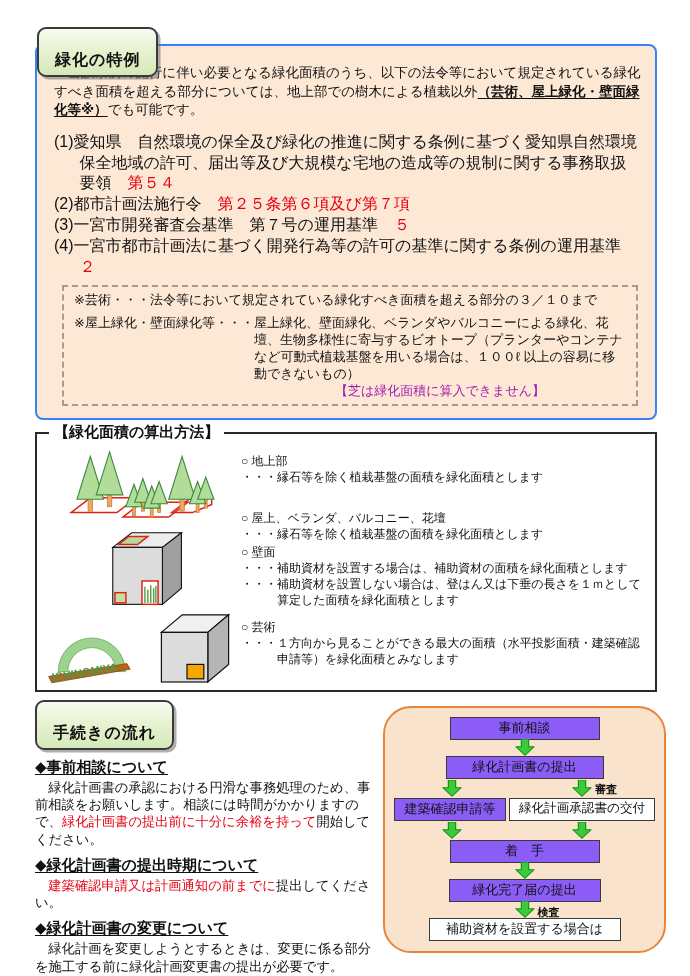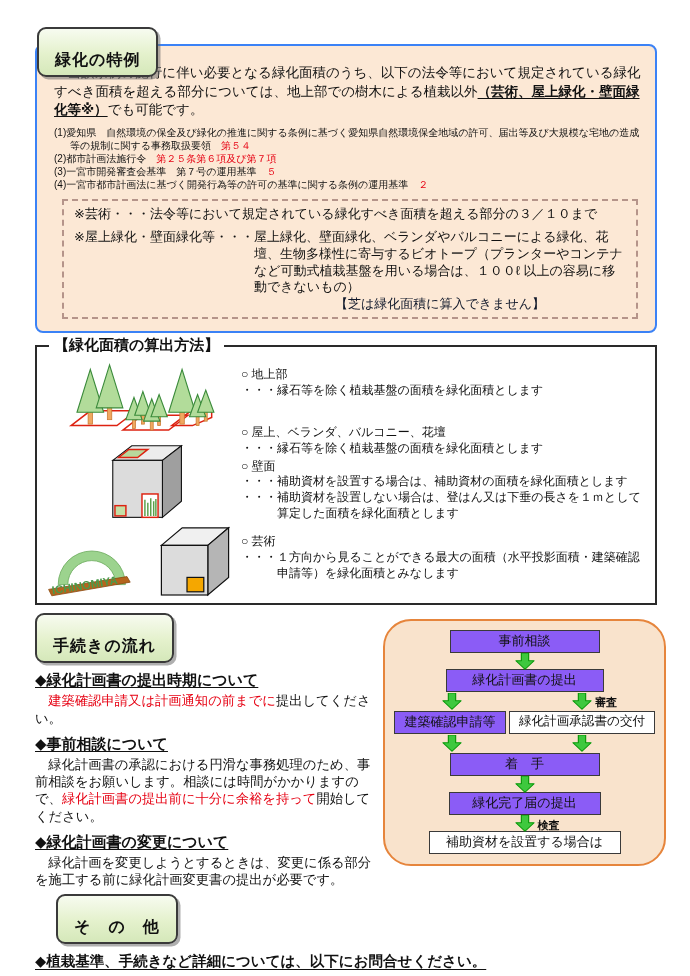--- a/index.html
+++ b/index.html
@@ -9,27 +9,27 @@
          background:linear-gradient(180deg,#f7fbf0 0%,#e4f1cc 55%,#d5e8ba 100%);
          padding:21px 16px 4px;font-weight:bold;font-size:16px;letter-spacing:1px;
          box-shadow:2.5px 2.5px 0 rgba(110,110,110,.55);position:relative;z-index:3;}
   .red{color:#e60012;}
   
   .sec1{position:relative;margin:44px 33px 0 35px;}
   .sec1 .badge{position:absolute;top:-17px;left:2px;}
   .panel{border:2px solid #3b82f6;border-radius:8px;background:#fce8d5;padding:18px 13px 8px 17px;}
   .intro{margin:0;font-size:13.5px;line-height:1.38;}
   .bu{font-weight:bold;text-decoration:underline;text-underline-offset:2px;}
-  .laws{margin-top:6px;font-size:10px;line-height:1.3;}
+  .laws{margin-top:12px;font-size:16px;line-height:1.3;}
   .law{padding-left:1.6em;text-indent:-1.6em;}
   .dashed{margin:8px 4px 4px 8px;border:2px dashed #b5948a;padding:5px 10px 4px;font-size:13px;line-height:1.3;}
   .note2{display:flex;margin-top:6px;}
   .nlabel{white-space:nowrap;flex:0 0 auto;}
   .nbody{flex:1 1 auto;}
-  .redcenter{display:block;text-align:center;color:#0f172a;}
+  .redcenter{display:block;text-align:center;color:#a21caf;}
   
   .sec2{position:relative;border:2px solid #2a2a2a;margin:12px 33px 0 35px;padding:12px 6px 4px 8px;}
   .sec2title{position:absolute;top:-11px;left:12px;background:#fff;padding:0 5px;font-size:15px;font-weight:bold;}
   .sec2cols{display:flex;}
   .illus{flex:0 0 196px;display:flex;flex-direction:column;align-items:flex-start;}
   .illus svg{display:block;}
   .cube1wrap{margin:4px 0 0 40px;}
   .logorow{display:flex;align-items:flex-end;gap:4px;margin-top:2px;}
   .calcitems{flex:1;font-size:12px;line-height:1.32;padding-right:2px;}
   .dots{padding-left:3em;text-indent:-3em;}
@@ -163,26 +163,26 @@
       </div>
     </div>
   </section>
 
   <section class="sec3">
     <div class="leftcol">
       <div class="badge">
         <span>手続きの流れ</span>
       </div>
       <div class="psec">
+        <div class="phead">◆事前相談について</div>
+        <p class="pbody"><span>　緑化計画書の承認における円滑な事務処理のため、事前相談をお願いします。相談には時間がかかりますので、</span><span class="red">緑化計画書の提出前に十分に余裕を持って</span><span>開始してください。</span></p>
+      </div>
+      <div class="psec">
         <div class="phead">◆緑化計画書の提出時期について</div>
         <p class="pbody"><span>　</span><span class="red">建築確認申請又は計画通知の前までに</span><span>提出してください。</span></p>
-      </div>
-      <div class="psec">
-        <div class="phead">◆事前相談について</div>
-        <p class="pbody"><span>　緑化計画書の承認における円滑な事務処理のため、事前相談をお願いします。相談には時間がかかりますので、</span><span class="red">緑化計画書の提出前に十分に余裕を持って</span><span>開始してください。</span></p>
       </div>
       <div class="psec">
         <div class="phead">◆緑化計画書の変更について</div>
         <p class="pbody">　緑化計画を変更しようとするときは、変更に係る部分を施工する前に緑化計画変更書の提出が必要です。</p>
       </div>
     </div>
 
     <div class="flow">
       <div class="fbox w1">事前相談</div>
       <div class="arow">

